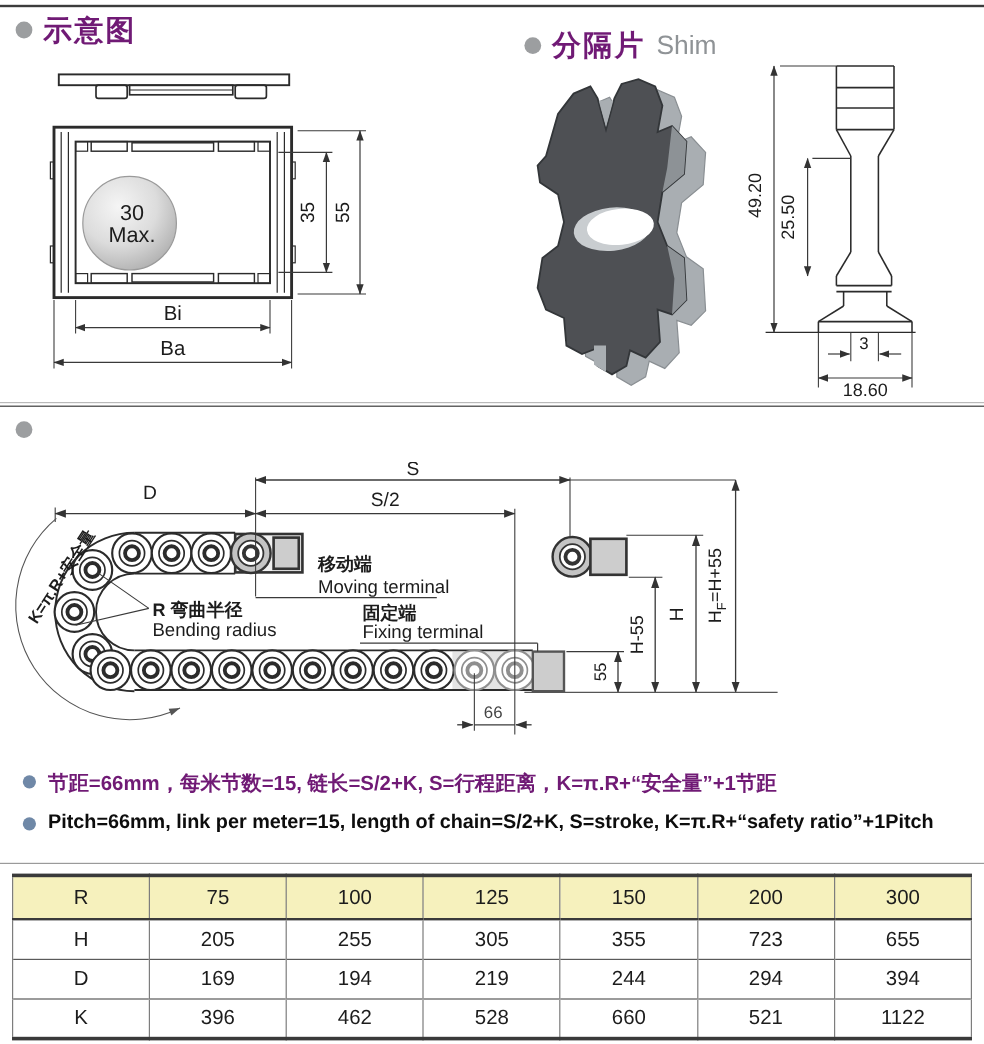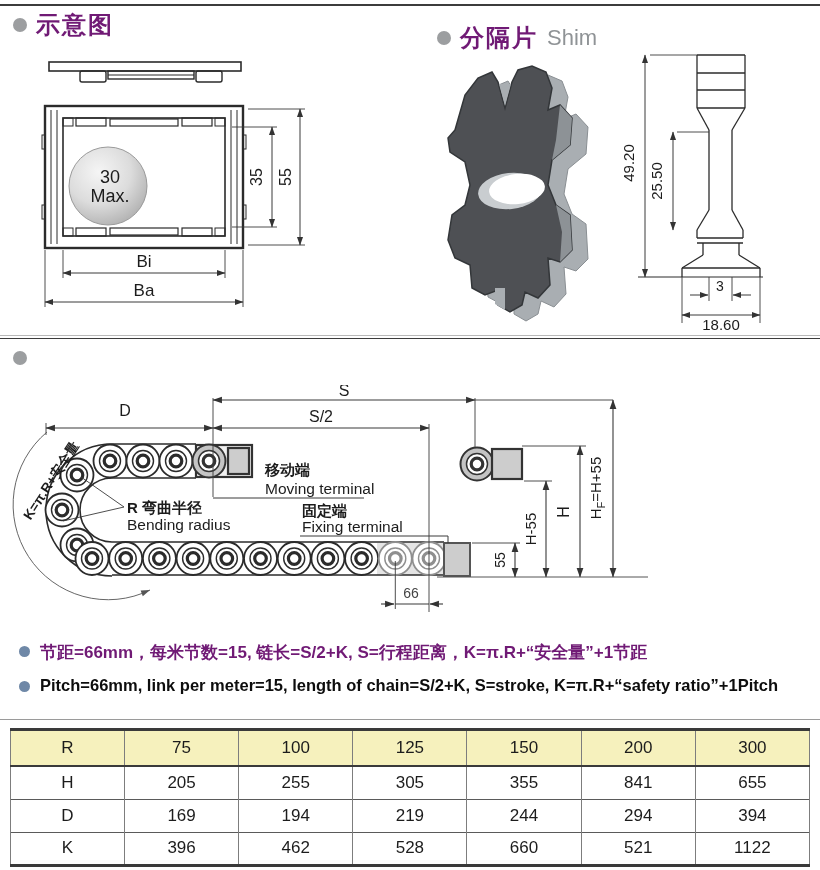--- a/index.html
+++ b/index.html
@@ -386,21 +386,21 @@
       <td>150</td>
       <td>200</td>
       <td>300</td>
     </tr>
     <tr>
       <td class="lab">H</td>
       <td>205</td>
       <td>255</td>
       <td>305</td>
       <td>355</td>
-      <td>841</td>
+      <td>723</td>
       <td>655</td>
     </tr>
     <tr>
       <td class="lab">D</td>
       <td>169</td>
       <td>194</td>
       <td>219</td>
       <td>244</td>
       <td>294</td>
       <td>394</td>

